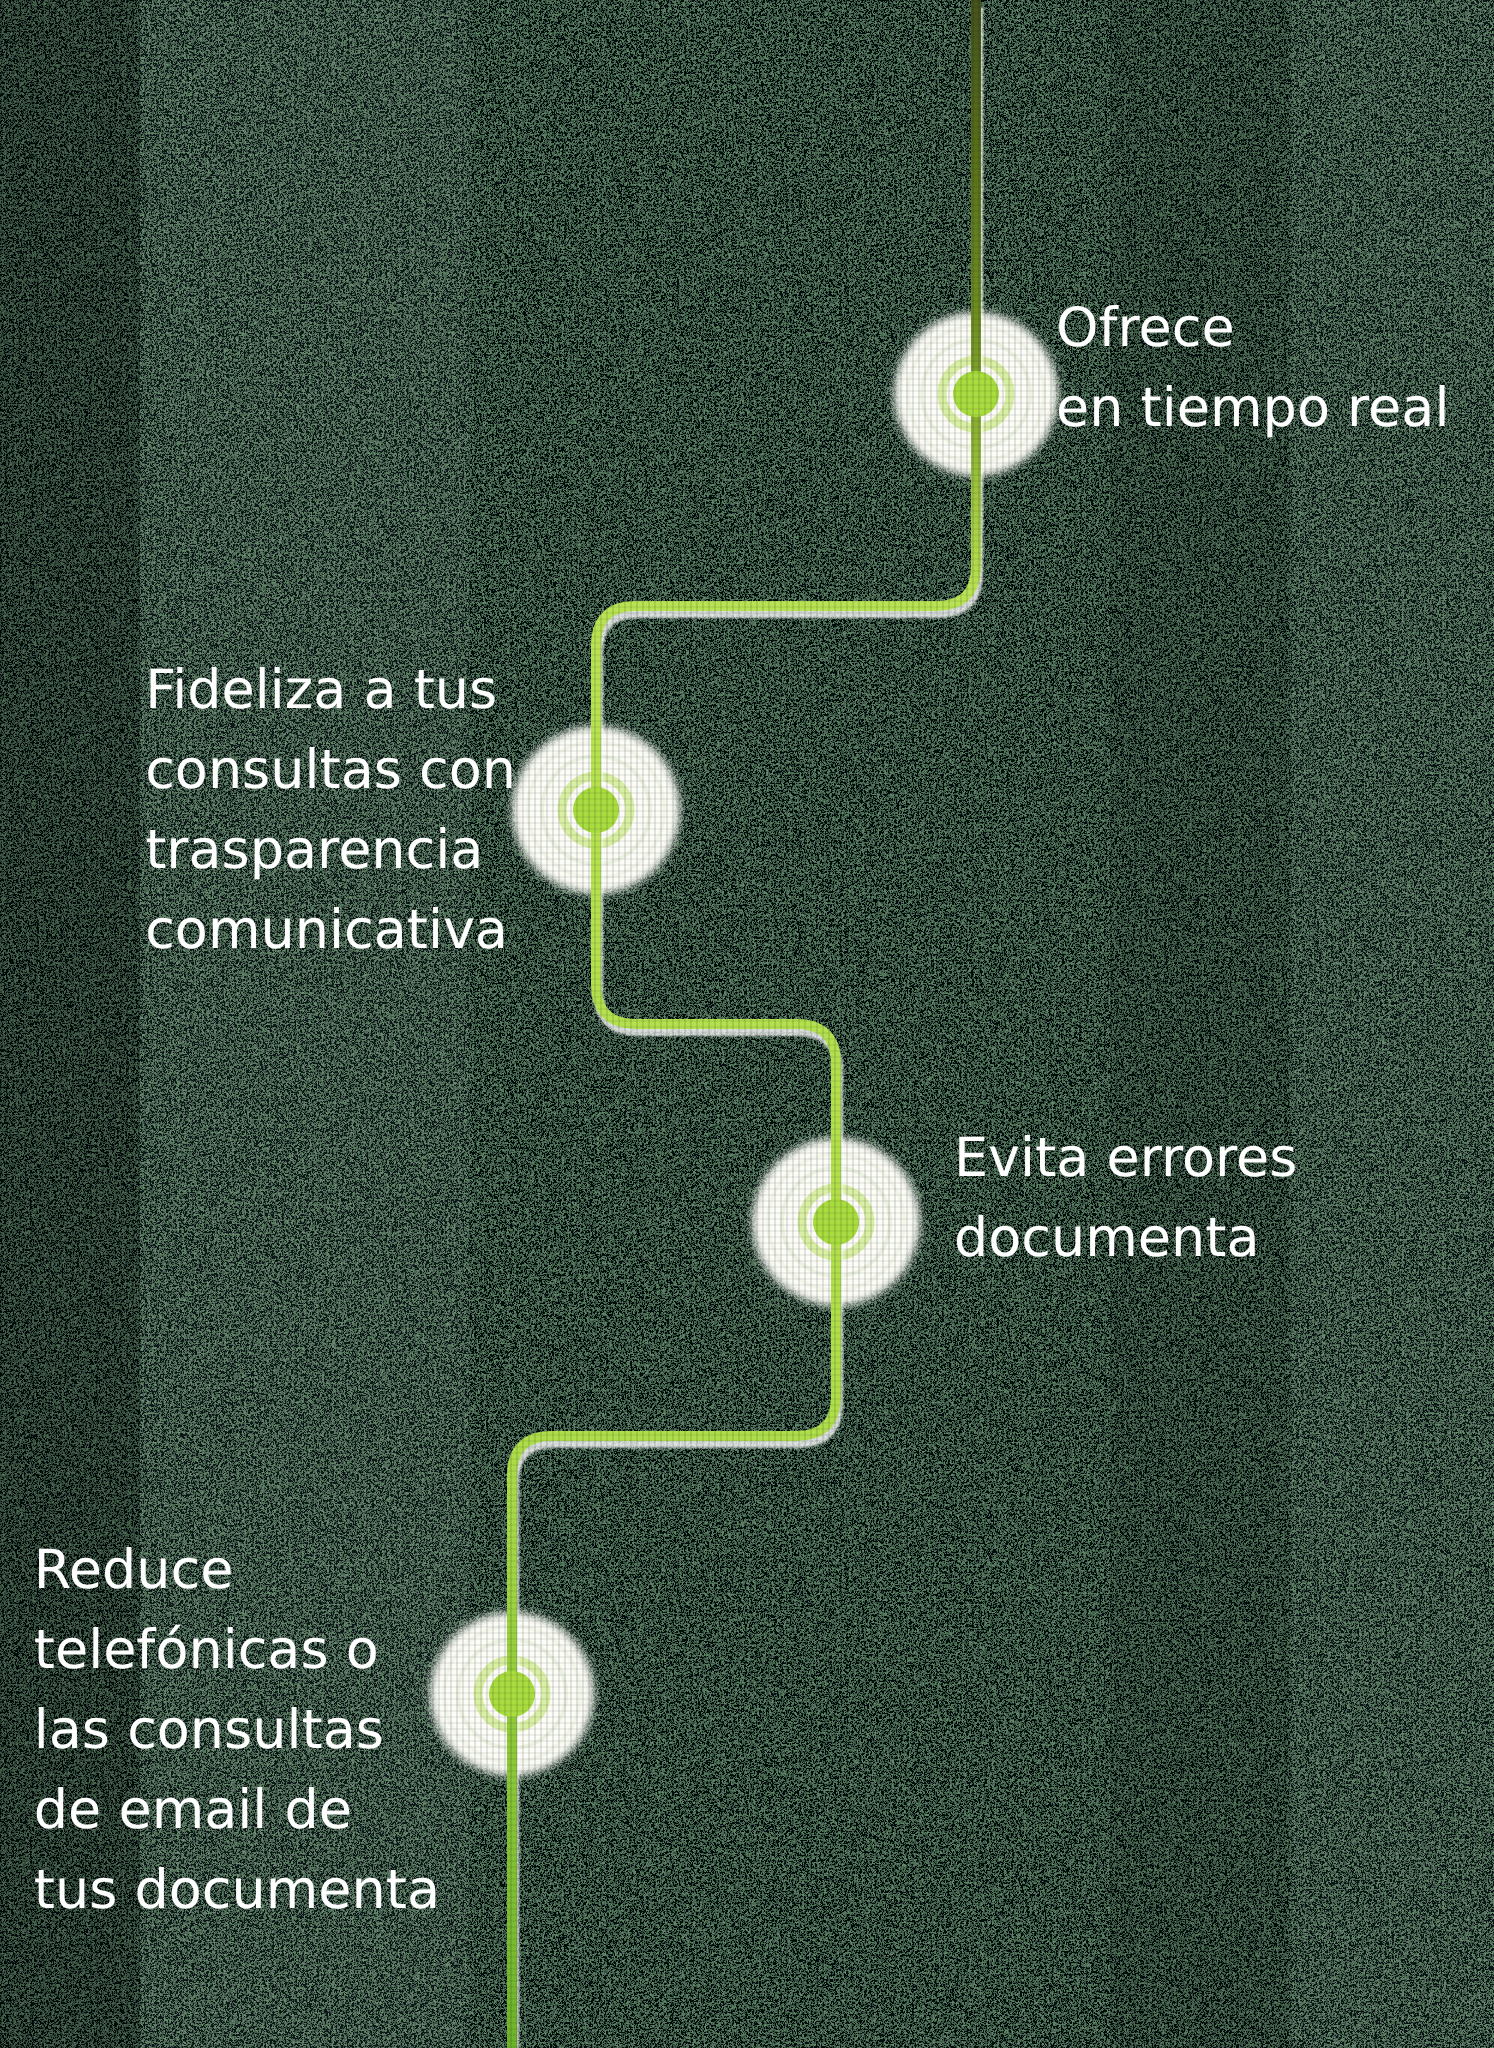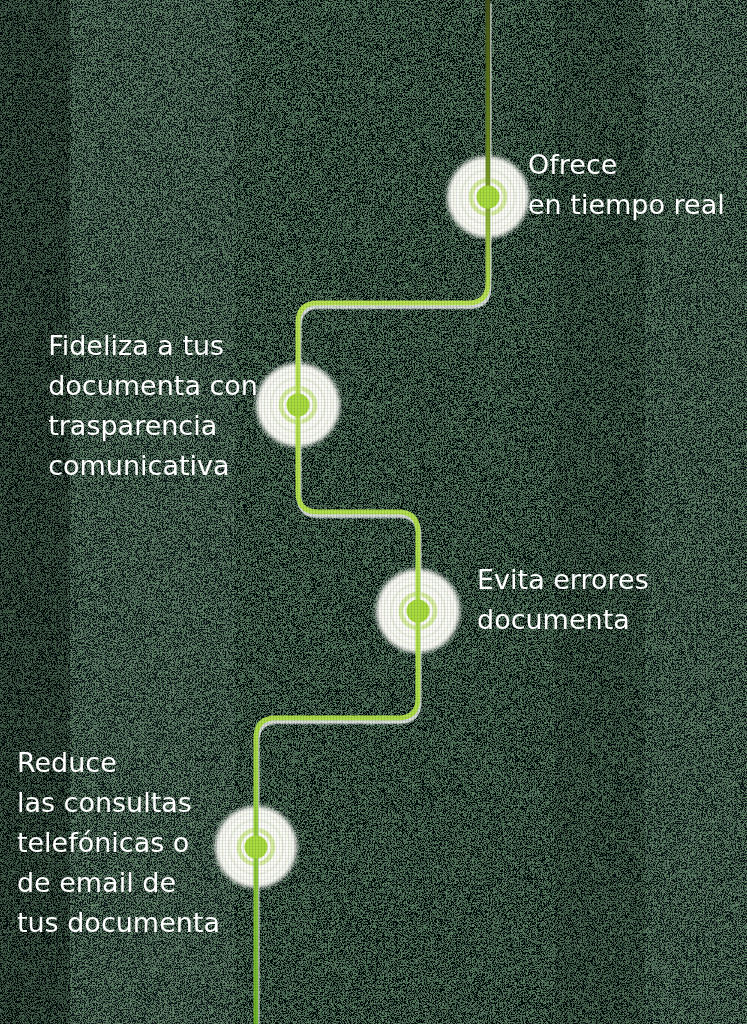--- a/index.html
+++ b/index.html
@@ -30,21 +30,21 @@
     line-height:40px;
     font-weight:500;
     letter-spacing:0;
     white-space:nowrap;
   }
   .step.left-text{text-align:left;}
   .step.right-text{text-align:left;}
   .step1{left:528px;top:145px;}
   .step2{right:489px;top:326px;}
   .step3{left:477px;top:560px;}
-  .step4{right:527px;top:743px;margin-left:24px;}
+  .step4{right:527px;top:766px;margin-left:24px;}
 </style>
 </head>
 <body>
 
 <div class="canvas">
 
   <svg class="bg-svg" width="747" height="1024" viewBox="0 0 747 1024">
     <defs>
       <filter id="grainDark" x="0" y="0" width="747" height="1024" filterUnits="userSpaceOnUse">
         <feTurbulence type="fractalNoise" baseFrequency="0.8 0.8" numOctaves="2" seed="11" result="t"></feTurbulence>
@@ -127,31 +127,31 @@
 
   <div class="texture"></div>
 
   <div class="step step1 right-text">
     <div>Ofrece</div>
     <div>en tiempo real</div>
   </div>
 
   <div class="step step2 left-text">
     <div>Fideliza a tus</div>
-    <div>documenta con</div>
+    <div>consultas con</div>
     <div>trasparencia</div>
     <div>comunicativa</div>
   </div>
 
   <div class="step step3 right-text">
     <div>Evita errores</div>
     <div>documenta</div>
   </div>
 
   <div class="step step4 left-text">
     <div>Reduce</div>
+    <div>telefónicas o</div>
     <div>las consultas</div>
-    <div>telefónicas o</div>
     <div>de email de</div>
     <div>tus documenta</div>
   </div>
 
 </div>
 
 </body></html>

